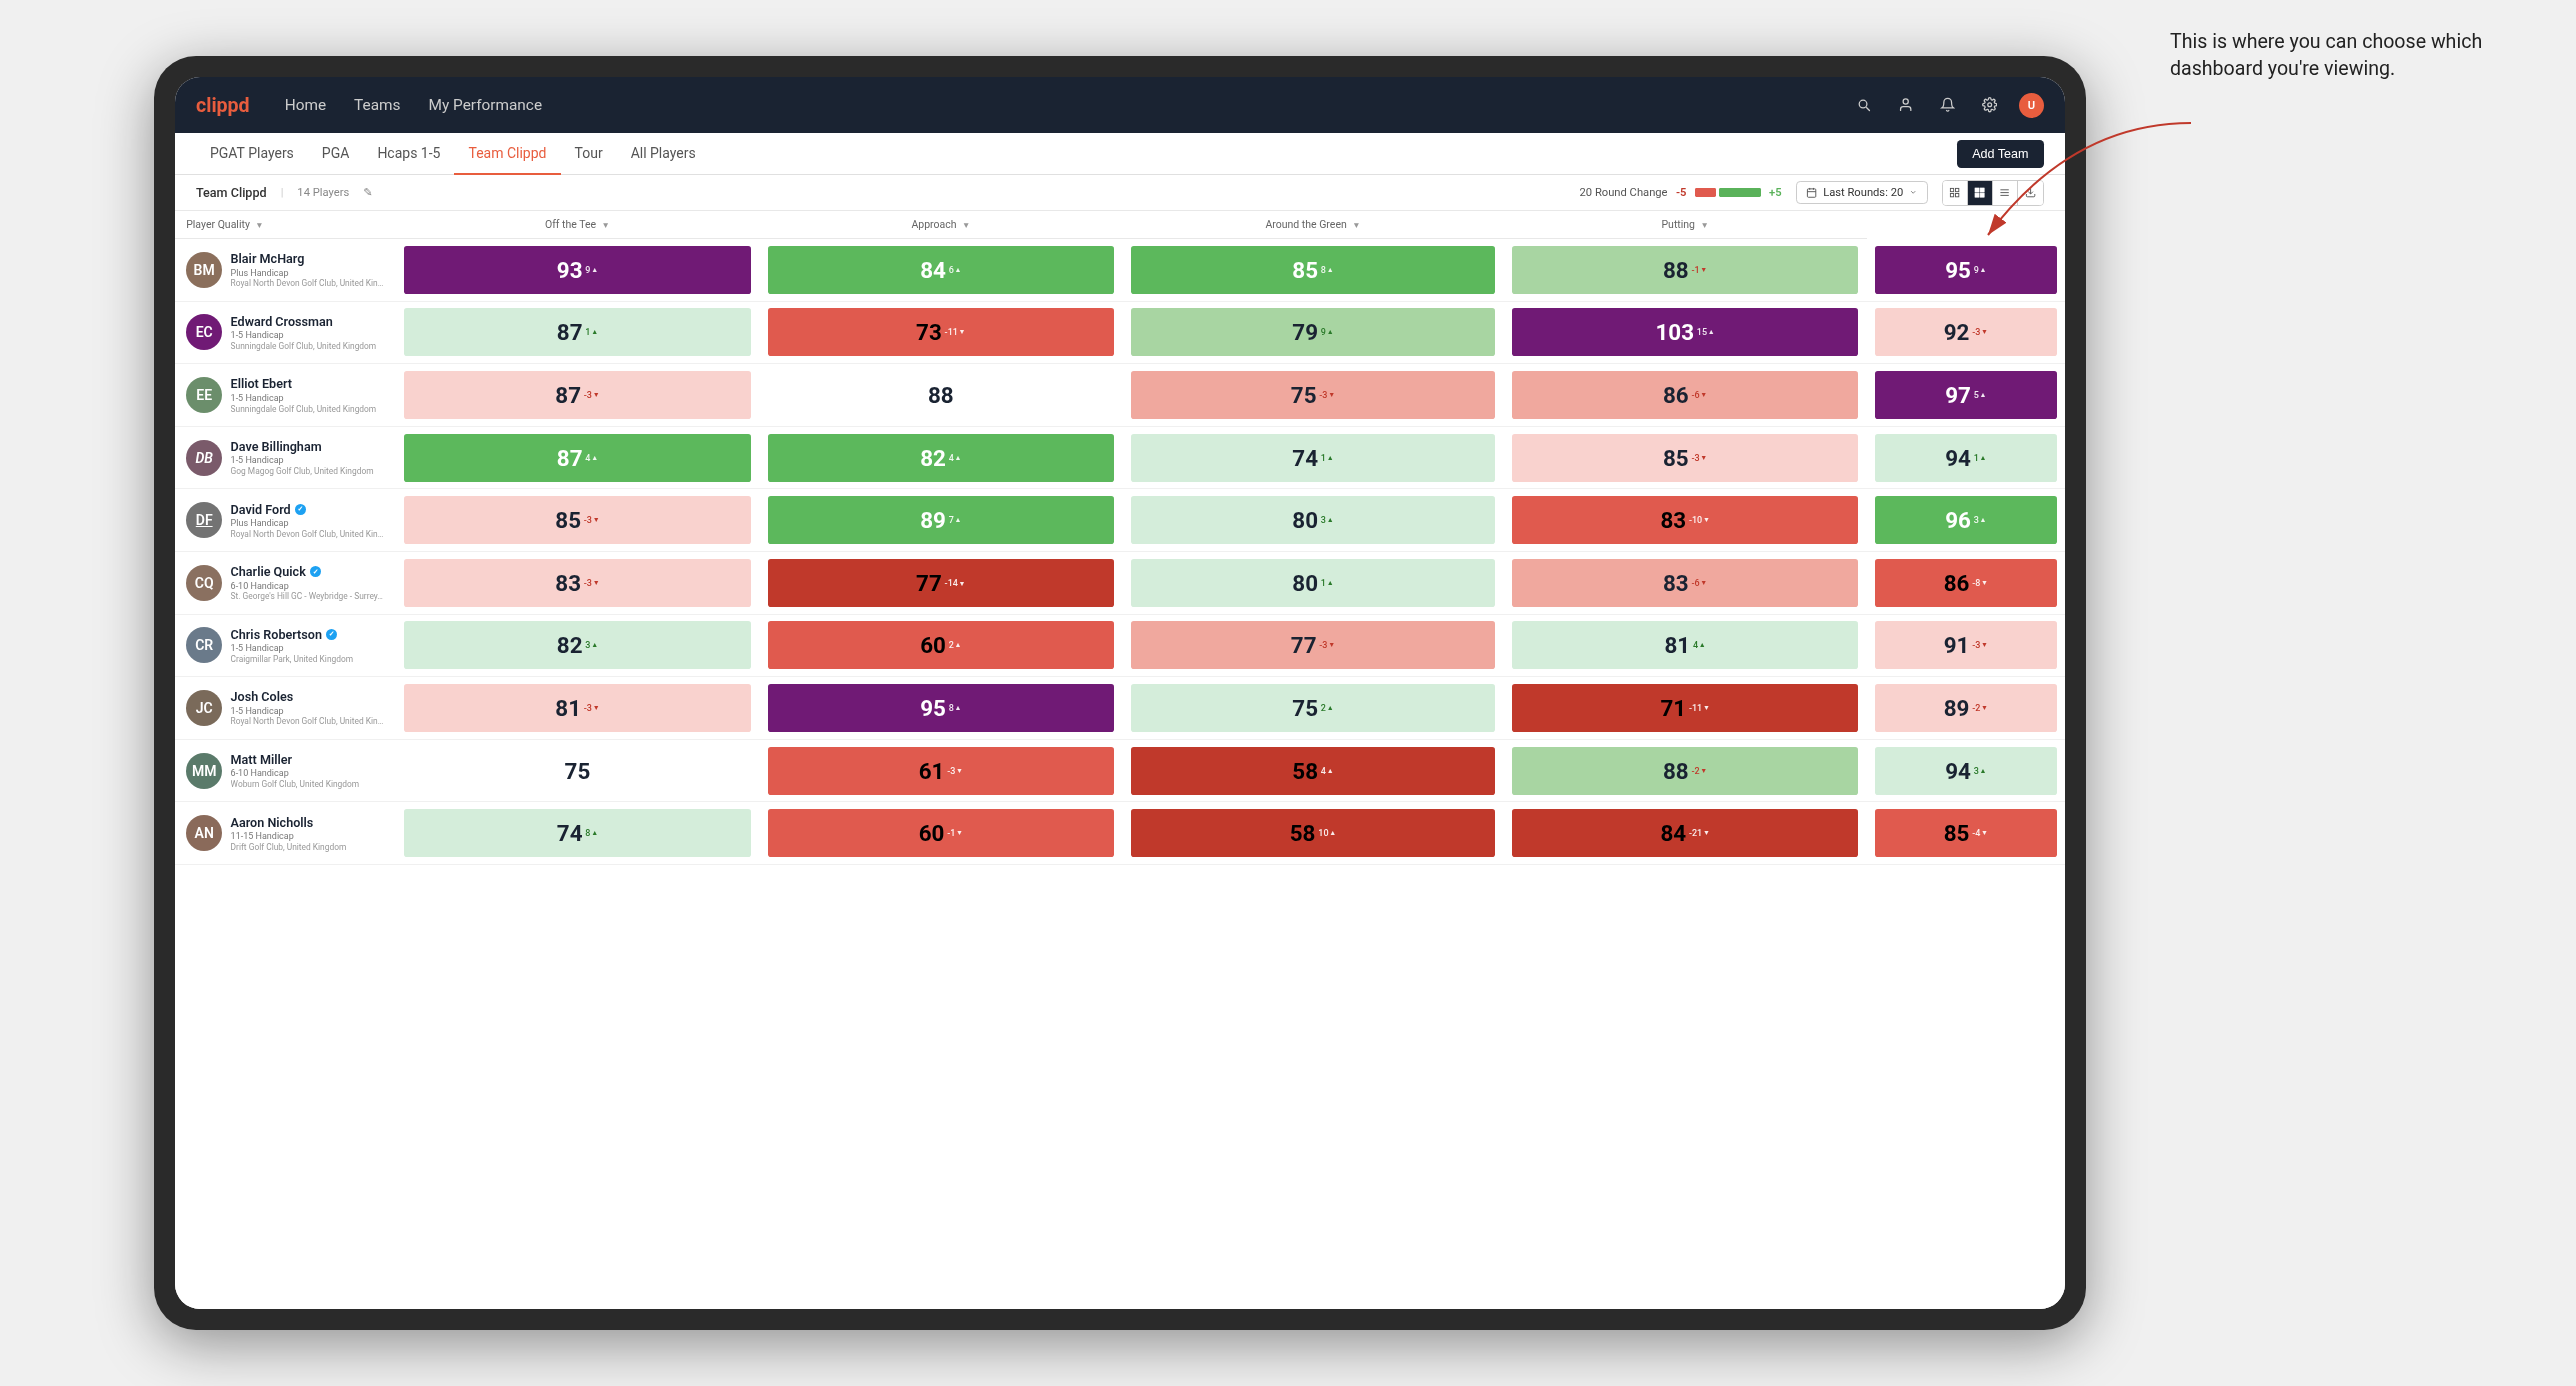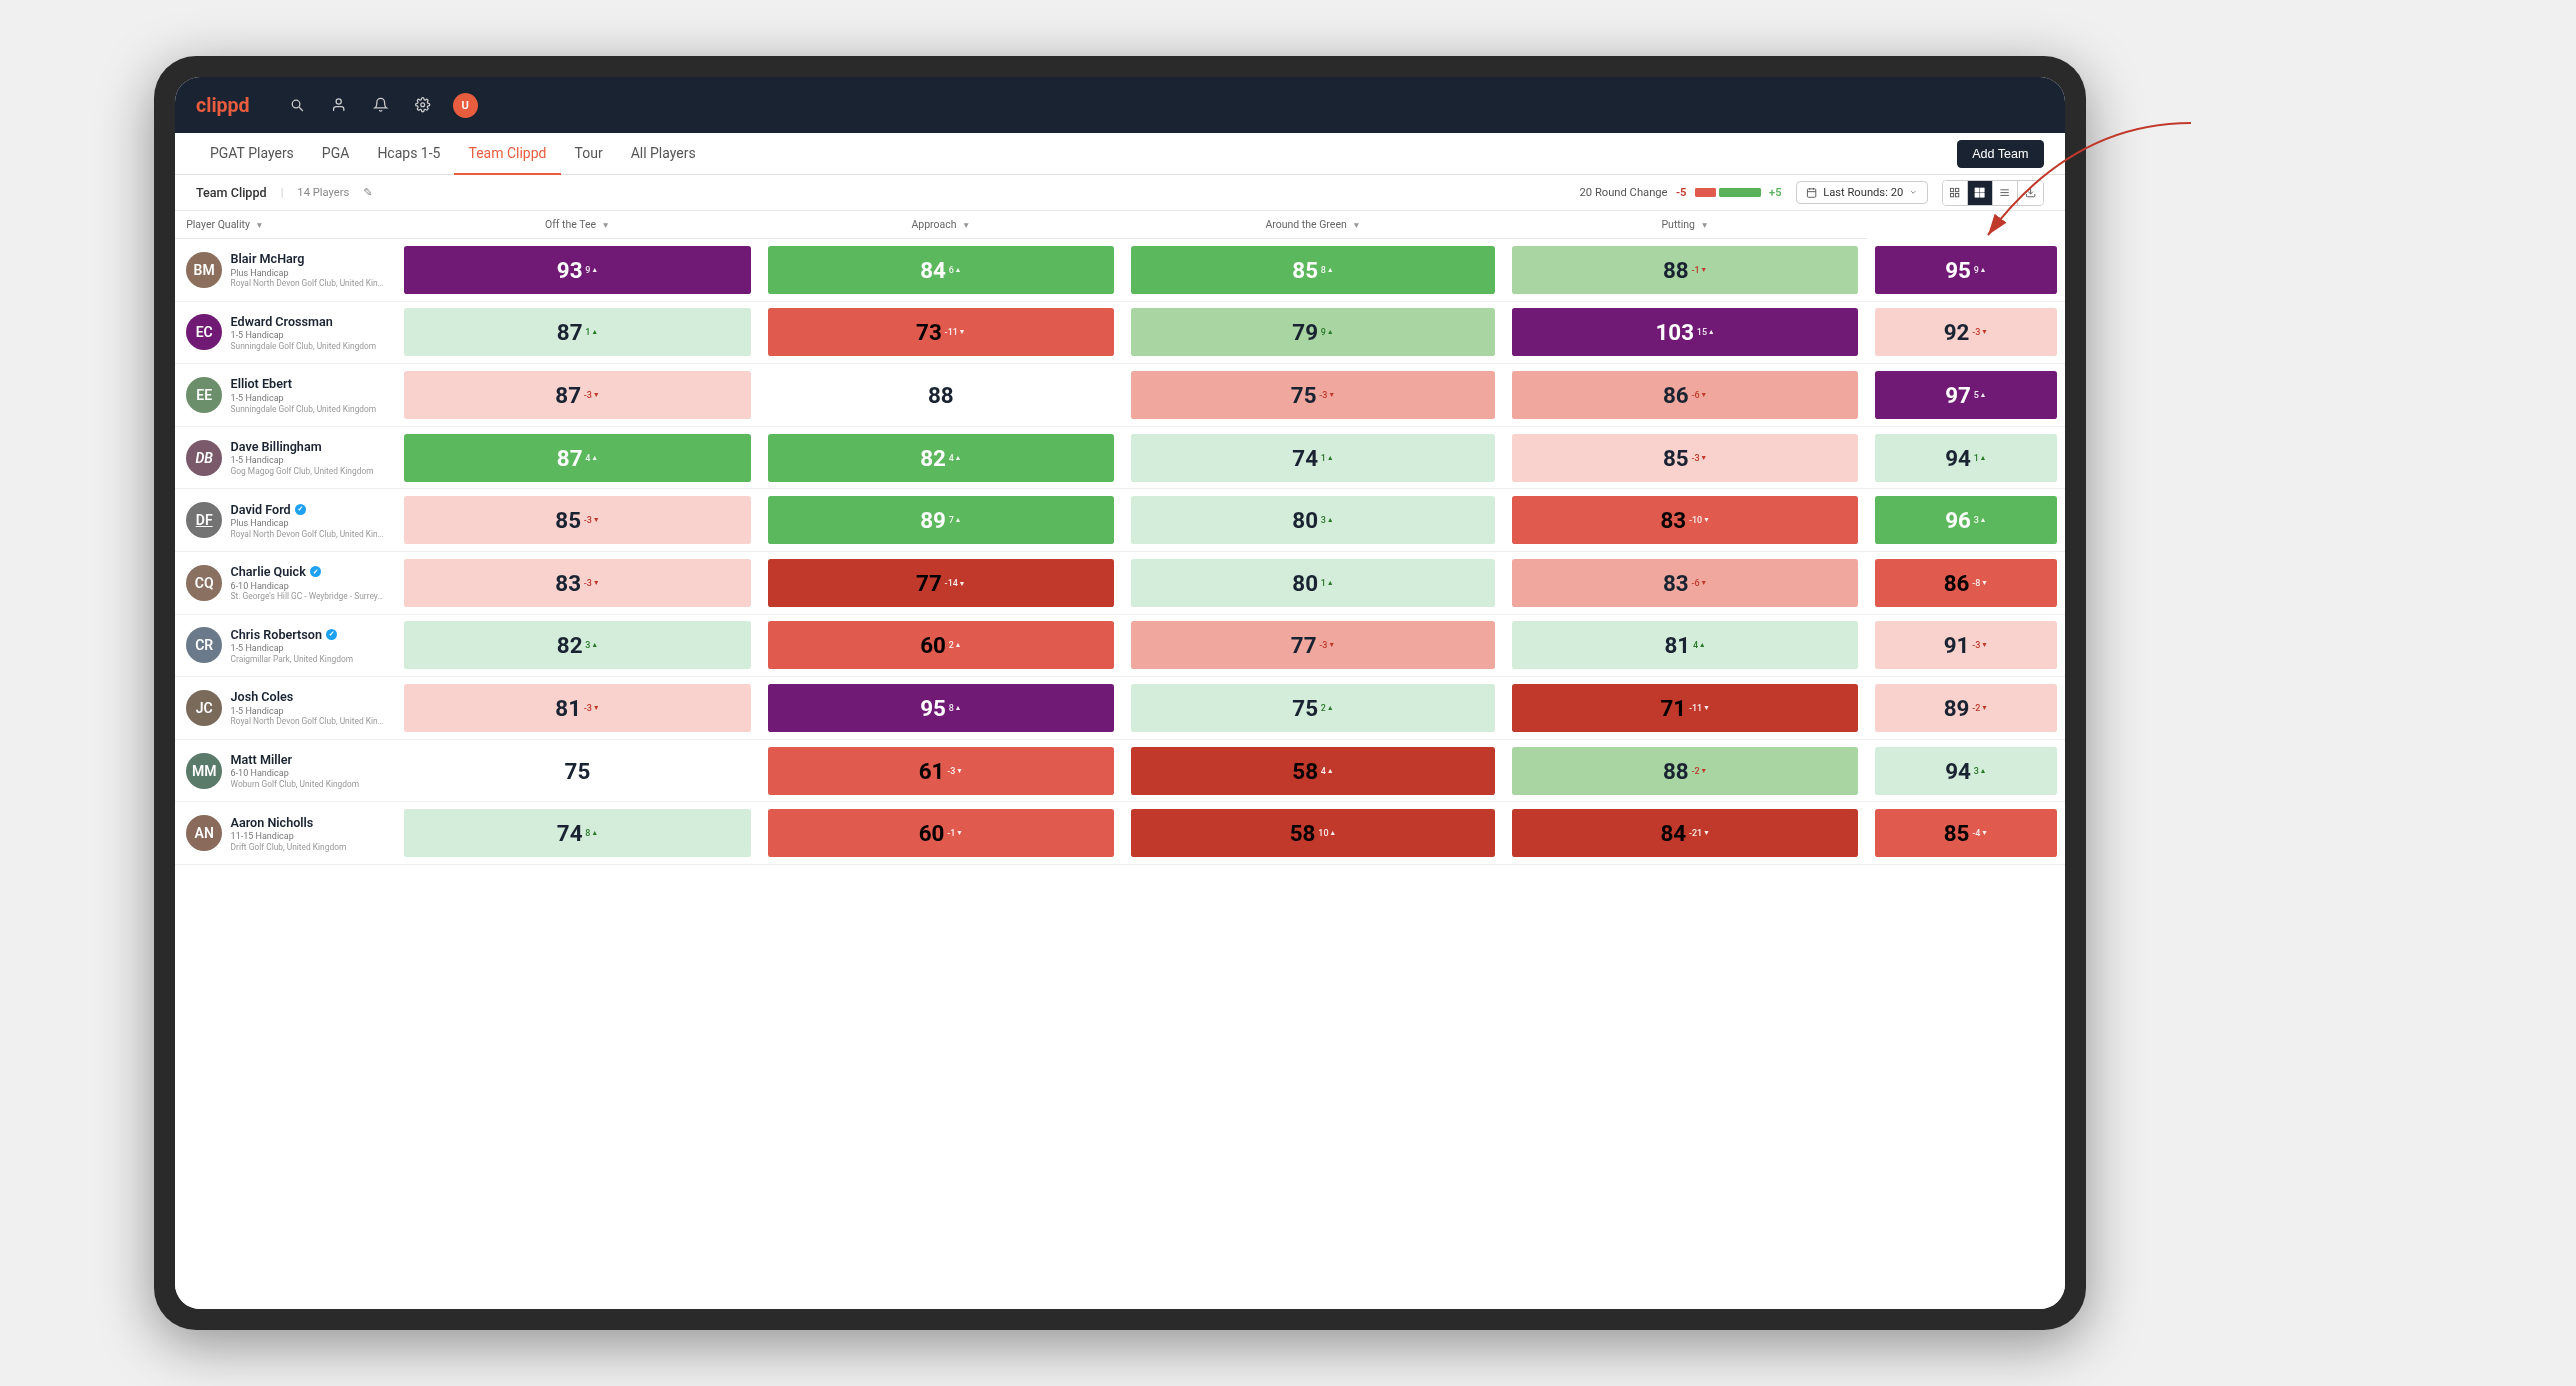--- a/index.html
+++ b/index.html
@@ -389,20 +389,25 @@
   </style>
 </head>
 <body>
 
 <div class="ipad-frame">
   <div class="ipad-screen">
 
     <div class="top-nav">
       <div class="logo">
         <span>clippd</span>
+      </div>
+      <div class="nav-links">
+        <span class="nav-link">Home</span>
+        <span class="nav-link">Teams</span>
+        <span class="nav-link">My Performance</span>
       </div>
       <div class="nav-icons">
         <div class="nav-icon">
           <svg width="15.4" height="15.4" viewBox="0 0 24 24">
               <path d="M21 21l-4.35-4.35M17 11A6 6 0 1 1 5 11a6 6 0 0 1 12 0z" stroke="#ccc" stroke-width="2" fill="none" stroke-linecap="round"></path>
             </svg>
         </div>
         <div class="nav-icon">
           <svg width="15.4" height="15.4" viewBox="0 0 24 24">
               <path d="M20 21v-2a4 4 0 0 0-4-4H8a4 4 0 0 0-4 4v2M12 11a4 4 0 1 0 0-8 4 4 0 0 0 0 8z" stroke="#ccc" stroke-width="2" fill="none" stroke-linecap="round"></path>
@@ -937,20 +942,21 @@
               </td>
             </tr>
           </tbody>
       </table>
     </div>
 
   </div>
 </div>
 
 <div class="annotation-area">
+  <div class="annotation-text">This is where you can choose which dashboard you're viewing.</div>
 </div>
 
 <svg class="arrow-container" style="position:absolute;top:109px;right:378px;width:266px;height:154px;pointer-events:none;" viewBox="0 0 380 220">
   <defs>
     <marker id="arrowhead" markerWidth="10" markerHeight="7" refX="10" refY="3.5" orient="auto">
       <polygon points="0 0, 10 3.5, 0 7" fill="#c0392b"></polygon>
     </marker>
   </defs>
   <path d="M 370 20 Q 200 20 80 180" stroke="#c0392b" stroke-width="3" fill="none" marker-end="url(#arrowhead)"></path>
 </svg>

